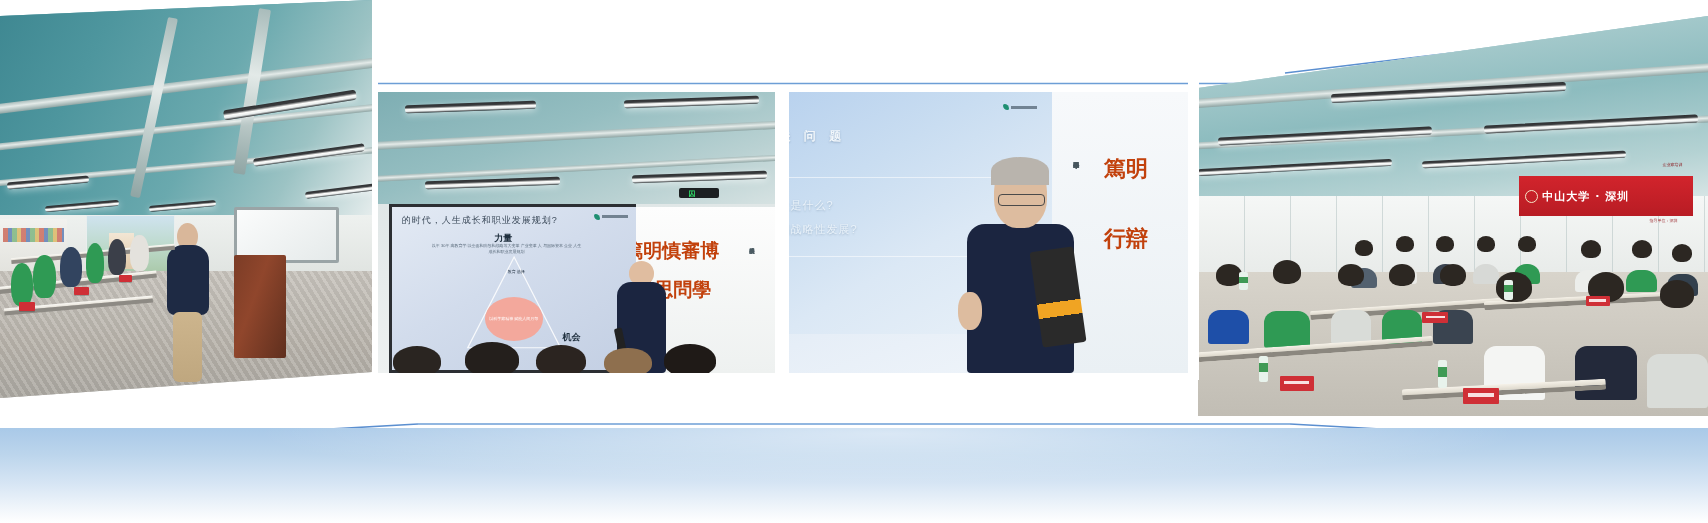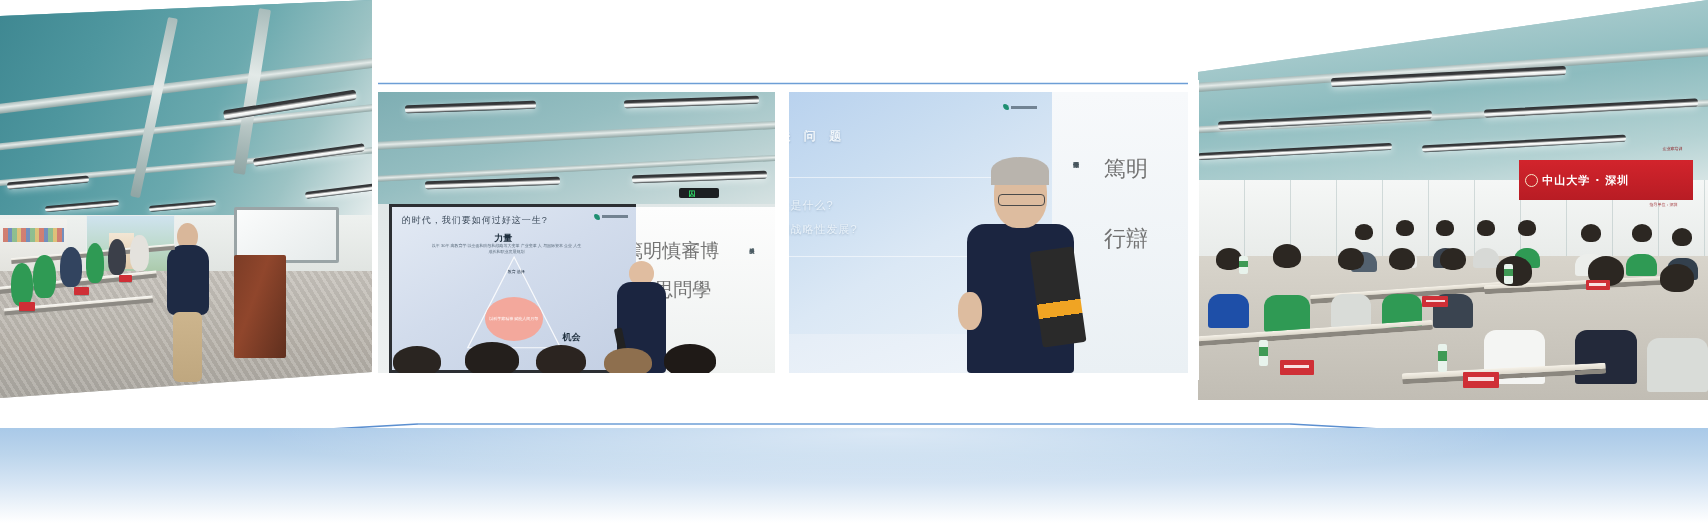--- a/index.html
+++ b/index.html
@@ -42,21 +42,21 @@
   
   .panel-midleft {
     left:377px; top:92px; width:398px; height:281px;
   }
   
   .panel-midright {
     left:789px; top:92px; width:399px; height:281px;
   }
   
   .panel-right {
-    left:1198px; top:0px; width:510px; height:400px;
+    left:1198px; top:16px; width:510px; height:400px;
     clip-path: polygon(0 72px, 510px 0px, 510px 400px, 0 400px);
   }
 
   .photo { position:absolute; inset:0; }
 
   
   .p1-bg{position:absolute;inset:0;
     background:
       linear-gradient(to bottom,#5fa3ab 0%,#72b0b6 22%,#8cbfc3 38%,#cfd9d8 52%,#d9dcd8 60%,#cfccc6 75%,#c4c0b9 100%);}
   .p1-ceil{position:absolute;left:0;top:0;width:100%;height:56%;
@@ -101,21 +101,21 @@
   .tri{position:absolute;left:20%;top:28%;width:60%;height:62%;}
   .tri svg{width:100%;height:100%;}
   .circ{position:absolute;left:38%;top:55%;width:24%;height:27%;border-radius:50%;
     background:#f3a89c;display:flex;align-items:center;justify-content:center;}
   .circ span{color:#fff;font-size:4px;line-height:6px;text-align:center;}
   .logo-sm{position:absolute;right:3%;top:4%;display:flex;align-items:center;gap:2px;}
   .logo-sm i{width:6px;height:6px;background:#1f8f72;border-radius:2px 6px 2px 6px;display:block;}
   .logo-sm u{display:block;width:26px;height:3px;background:#5a6b7b;opacity:.8;text-decoration:none;}
   .p2-white{position:absolute;right:0;top:41%;width:36%;height:59%;
     background:linear-gradient(to bottom,#fdfdfd,#eef1f0);}
-  .calli{position:absolute;color:#737373;font-weight:normal;font-family:"DejaVu Serif",serif;}
+  .calli{position:absolute;color:#c2410c;font-weight:bold;font-family:"DejaVu Serif",serif;}
   .p2-teacher{position:absolute;left:60%;top:60%;width:13%;height:40%;}
   .p2-teacher .head{position:absolute;left:26%;top:0;width:48%;height:22%;background:#e0bda0;border-radius:50% 50% 45% 45%;}
   .p2-teacher .torso{position:absolute;left:2%;top:19%;width:96%;height:81%;background:#1b2540;border-radius:14px 14px 4px 4px;}
   .mic{position:absolute;left:30%;top:52%;width:7%;height:26%;background:#222;border-radius:2px;}
   .heads-row{position:absolute;left:0;bottom:0;width:100%;height:18%;}
   .heads-row .h{position:absolute;bottom:-6%;border-radius:50% 50% 40% 40%;background:#2a2521;}
 
   
   .p3-bg{position:absolute;inset:0;background:linear-gradient(160deg,#cfe0f2 0%,#d9e7f4 35%,#e6eef7 60%,#f3f7fb 100%);}
   .p3-proj{position:absolute;left:0;top:0;width:66%;height:86%;
@@ -238,21 +238,21 @@
         <span style="position:absolute;left:9px;top:1px;color:#2fe06a;font-size:7px;font-weight:bold;">囚</span>
       </div>
 
       <div class="p2-white"></div>
       <div class="calli" style="right:14%;top:52%;font-size:19px;">篤明慎審博</div>
       <div class="calli" style="right:16%;top:66%;font-size:19px;">辯思問學</div>
       <div class="calli" style="right:5%;top:54%;font-size:5px;color:#4b5b63;writing-mode:vertical-rl;">國立中央大學校訓</div>
       <div class="calli" style="left:58%;top:58%;font-size:6px;color:#47565e;writing-mode:vertical-rl;">中華民國</div>
 
       <div class="p2-screen">
-        <div class="slide-title">的时代，我们要如何过好这一生?</div>
+        <div class="slide-title">的时代，人生成长和职业发展规划?</div>
         <div class="logo-sm">
             <i></i>
             <u></u>
           </div>
         <div class="slide-h" style="left:42%;top:15%;font-family:Liberation Mono, monospace;">力量</div>
         <div class="slide-sub" style="left:16%;top:22%;width:62%;text-align:center;">以年 30年 高教育学 以全面和阶段和战略等大变革 产业变革 人 与国际资本 企业 人生成长和职业发展规划</div>
         <div class="tri">
           <svg viewBox="0 0 100 100">
               <polygon points="50,4 96,94 4,94" fill="none" stroke="#ffffff" stroke-width="1.2" opacity=".85"></polygon>
             </svg>

